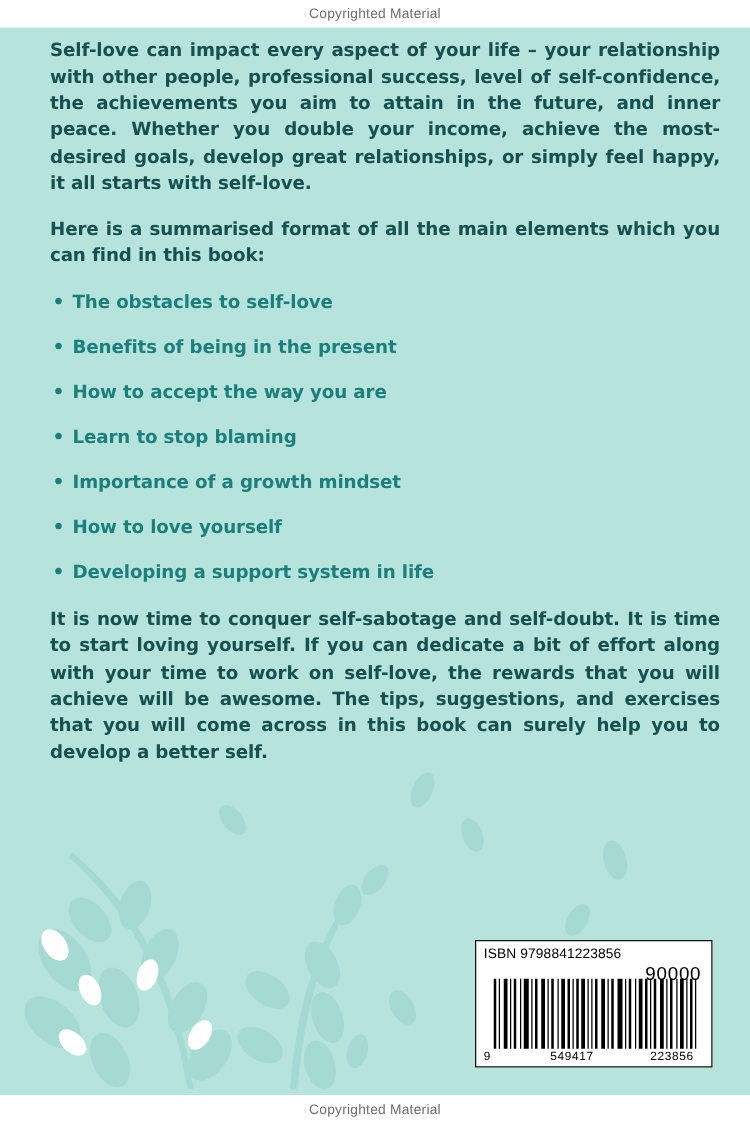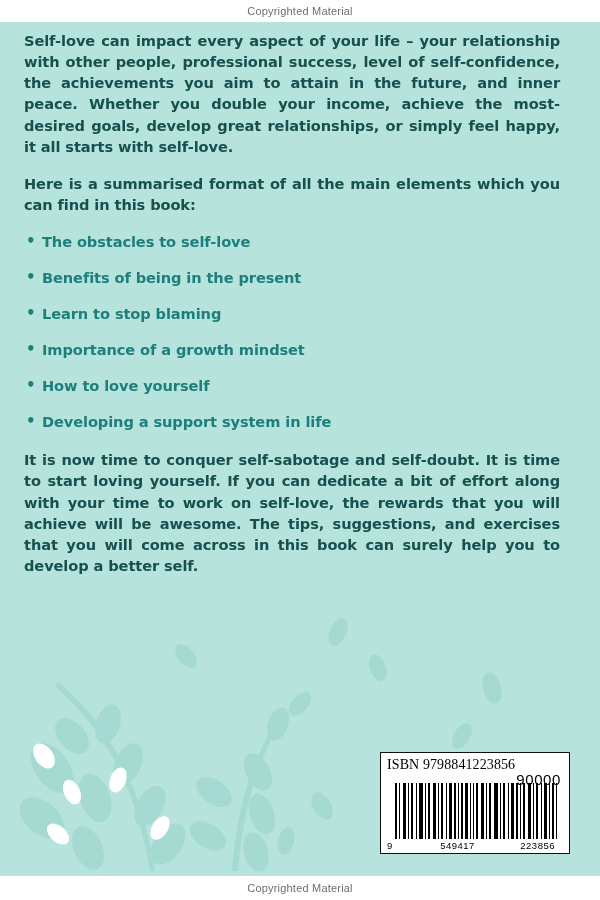--- a/index.html
+++ b/index.html
@@ -54,21 +54,21 @@
     bottom: 24px;
     width: 600px;
     height: 280px;
     pointer-events: none;
   }
 
   
   .content {
     position: absolute;
     top: 30px;
-    left: 24px;
+    left: 40px;
     width: 536px;
   }
 
   p.body-text {
     margin: 0 0 16px 0;
     font-size: 14.6px;
     line-height: 1.45;
     color: #16504f;
     text-align: justify;
     font-weight: 600;
@@ -108,22 +108,22 @@
     left: 380px;
     top: 752px;
     width: 190px;
     height: 102px;
     background: #ffffff;
     border: 1px solid #111;
     box-sizing: border-box;
     padding: 4px 6px 2px 6px;
   }
   .isbn-line {
-    font-family: Liberation Serif, serif;
-    font-size: 14px;
+    font-family: Liberation Sans, sans-serif;
+    font-size: 11px;
     color: #000;
     letter-spacing: 0.1px;
     margin-bottom: 1px;
   }
   .ean5 {
     position: absolute;
     right: 8px;
     top: 18px;
     font-family: "Liberation Sans", sans-serif;
     font-size: 15px;
@@ -208,20 +208,21 @@
     </svg>
   </div>
 
   <div class="content">
     <p class="body-text">Self-love can impact every aspect of your life – your relationship with other people, professional success, level of self-confidence, the achievements you aim to attain in the future, and inner peace. Whether you double your income, achieve the most-desired goals, develop great relationships, or simply feel happy, it all starts with self-love.</p>
     <p class="body-text">Here is a summarised format of all the main elements which you can find in this book:</p>
 
     <ul class="bullets">
       <li>The obstacles to self-love</li>
       <li>Benefits of being in the present</li>
+      <li>How to accept the way you are</li>
       <li>Learn to stop blaming</li>
       <li>Importance of a growth mindset</li>
       <li>How to love yourself</li>
       <li>Developing a support system in life</li>
     </ul>
 
     <p class="body-text closing">It is now time to conquer self-sabotage and self-doubt. It is time to start loving yourself. If you can dedicate a bit of effort along with your time to work on self-love, the rewards that you will achieve will be awesome. The tips, suggestions, and exercises that you will come across in this book can surely help you to develop a better self.</p>
   </div>
 
   <div class="barcode-box">

